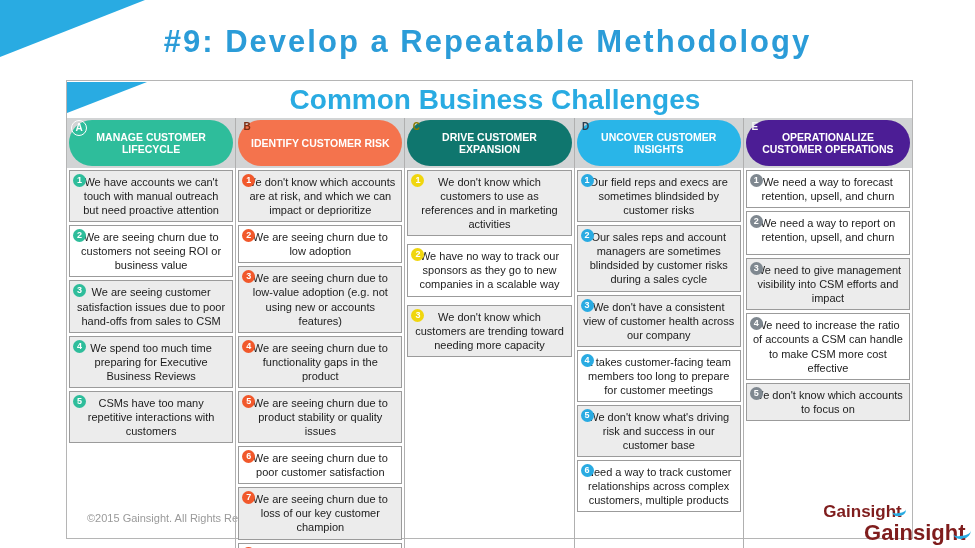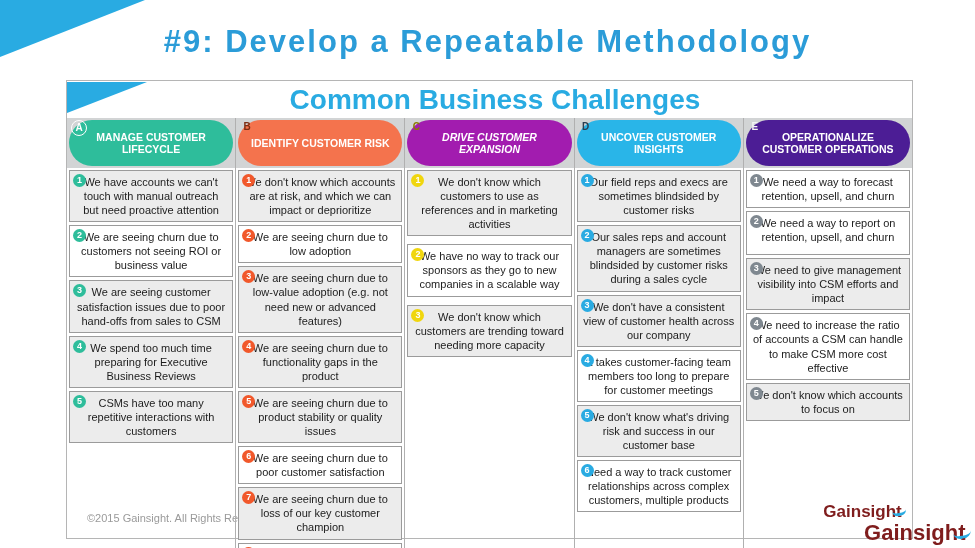--- a/index.html
+++ b/index.html
@@ -33,21 +33,21 @@
     height:100%;border-radius:24px;display:flex;align-items:center;justify-content:center;
     text-align:center;color:#fff;font-weight:bold;font-size:10.5px;line-height:1.15;
     text-transform:uppercase;padding:2px 8px;box-sizing:border-box;
   }
   .letter{
     position:absolute;top:2px;left:4px;width:14px;height:14px;border-radius:50%;
     font-size:10px;font-weight:bold;line-height:14px;text-align:center;z-index:2;
   }
   .col-a .pill{background:#2EBD9B;}
   .col-b .pill{background:#F4734D;}
-  .col-c .pill{background:#a21caf;font-style:italic;}
+  .col-c .pill{background:#0f766e;}
   .col-d .pill{background:#29B5E8;}
   .col-e .pill{background:#4c1d95;}
   .col-a .letter{color:#fff;border:1px solid #fff;}
   .col-b .letter{color:#7C2D12;}
   .col-c .letter{color:#8A7A00;}
   .col-d .letter{color:#2C3E50;}
   .col-e .letter{color:#f2f3f4;}
   
   .box{
     position:relative;border:1px solid #9b9b9b;margin:2px 2px 3px 2px;
@@ -107,21 +107,21 @@
         <div class="box g"><span class="num">5</span><span>CSMs have too many repetitive interactions with customers</span></div>
       </div>
 
       <div class="col col-b">
         <div class="head">
           <span class="letter">B</span>
           <div class="pill">IDENTIFY CUSTOMER RISK</div>
         </div>
         <div class="box g"><span class="num">1</span><span>We don't know which accounts are at risk, and which we can impact or deprioritize</span></div>
         <div class="box w"><span class="num">2</span><span>We are seeing churn due to low adoption</span></div>
-        <div class="box g"><span class="num">3</span><span>We are seeing churn due to low-value adoption (e.g. not need new or advanced features)</span></div>
+        <div class="box g"><span class="num">3</span><span>We are seeing churn due to low-value adoption (e.g. not using new or accounts features)</span></div>
         <div class="box g"><span class="num">4</span><span>We are seeing churn due to functionality gaps in the product</span></div>
         <div class="box g"><span class="num">5</span><span>We are seeing churn due to product stability or quality issues</span></div>
         <div class="box w"><span class="num">6</span><span>We are seeing churn due to poor customer satisfaction</span></div>
         <div class="box g"><span class="num">7</span><span>We are seeing churn due to loss of our key customer champion</span></div>
         <div class="box w"><span class="num">8</span><span>We are seeing churn due to customer service issues</span></div>
       </div>
 
       <div class="col col-c">
         <div class="head">
           <span class="letter">C</span>

